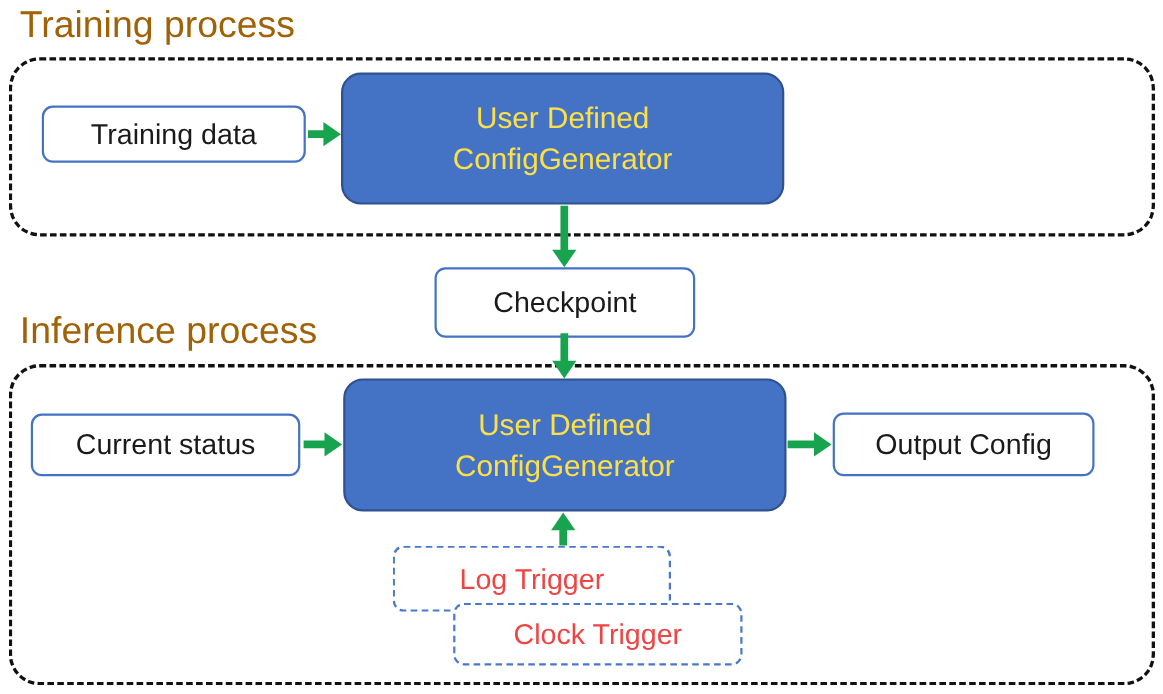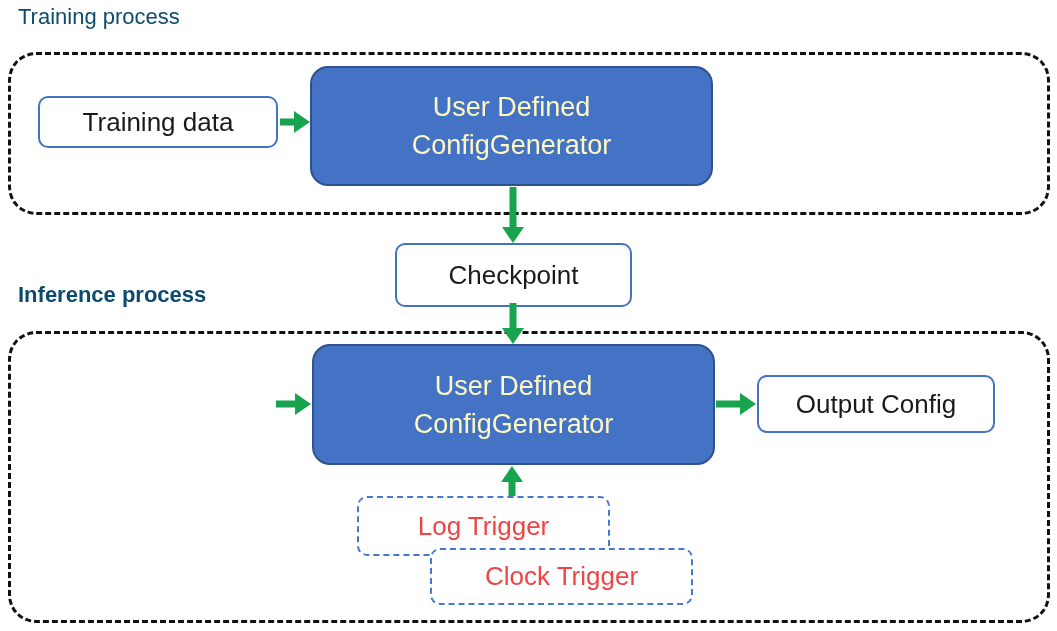--- a/index.html
+++ b/index.html
@@ -10,22 +10,22 @@
   }
   .stage {
     position: relative;
     width: 1057px;
     height: 631px;
     background: #ffffff;
     overflow: hidden;
   }
   .section-label {
     position: absolute;
-    font-size: 22px;
-    color: #0c4a6e;
+    font-size: 34px;
+    color: #a16207;
     white-space: nowrap;
   }
   .process-container {
     position: absolute;
     border: 3px dashed #111111;
     border-radius: 28px;
     background: transparent;
   }
   .white-box {
     position: absolute;
@@ -42,21 +42,21 @@
   }
   .blue-node {
     position: absolute;
     background: #4472C4;
     border: 2px solid #2F528F;
     border-radius: 18px;
     display: flex;
     flex-direction: column;
     align-items: center;
     justify-content: center;
-    color: #fef9c3;
+    color: #fde047;
     font-size: 27px;
     line-height: 38px;
     text-align: center;
     box-sizing: border-box;
   }
   .trigger-box {
     position: absolute;
     background: #ffffff;
     border: 2px dashed #4878CC;
     border-radius: 10px;
@@ -95,39 +95,42 @@
 
   <div class="blue-node" style="left:310px; top:66px; width:403px; height:120px;">
     <span>User Defined</span>
     <span>ConfigGenerator</span>
   </div>
 
   <div class="white-box" style="left:395px; top:243px; width:237px; height:64px;">
     <span>Checkpoint</span>
   </div>
 
-  <div class="section-label" style="left:18px; top:282px;font-weight:bold;">Inference process</div>
+  <div class="section-label" style="left:18px; top:282px;">Inference process</div>
 
   <div class="process-container" style="left:8px; top:331px; width:1036px; height:286px;"></div>
 
+  <div class="white-box" style="left:28px; top:376px; width:245px; height:57px;">
+    <span>Current status</span>
+  </div>
 
   <div class="blue-node" style="left:312px; top:344px; width:403px; height:121px;">
     <span>User Defined</span>
     <span>ConfigGenerator</span>
   </div>
 
   <div class="white-box" style="left:757px; top:375px; width:238px; height:58px;">
     <span>Output Config</span>
   </div>
 
   <div class="trigger-box z-log" style="left:357px; top:496px; width:253px; height:60px;">
     <span>Log Trigger</span>
   </div>
 
-  <div class="trigger-box z-clock" style="left:430px; top:548px; width:263px; height:57px;">
+  <div class="trigger-box z-clock" style="left:412px; top:548px; width:263px; height:57px;">
     <span>Clock Trigger</span>
   </div>
 
   <svg class="arrow-layer" viewBox="0 0 1057 631" xmlns="http://www.w3.org/2000/svg">
 
     <path fill="#18A44E" d="M280,118.5 L294,118.5 L294,111 L310,122 L294,133 L294,125.5 L280,125.5 Z"></path>
 
     <path fill="#18A44E" d="M509.5,187 L509.5,227 L502,227 L513,243 L524,227 L516.5,227 L516.5,187 Z"></path>
 
     <path fill="#18A44E" d="M509.5,303 L509.5,328 L502,328 L513,344 L524,328 L516.5,328 L516.5,303 Z"></path>

